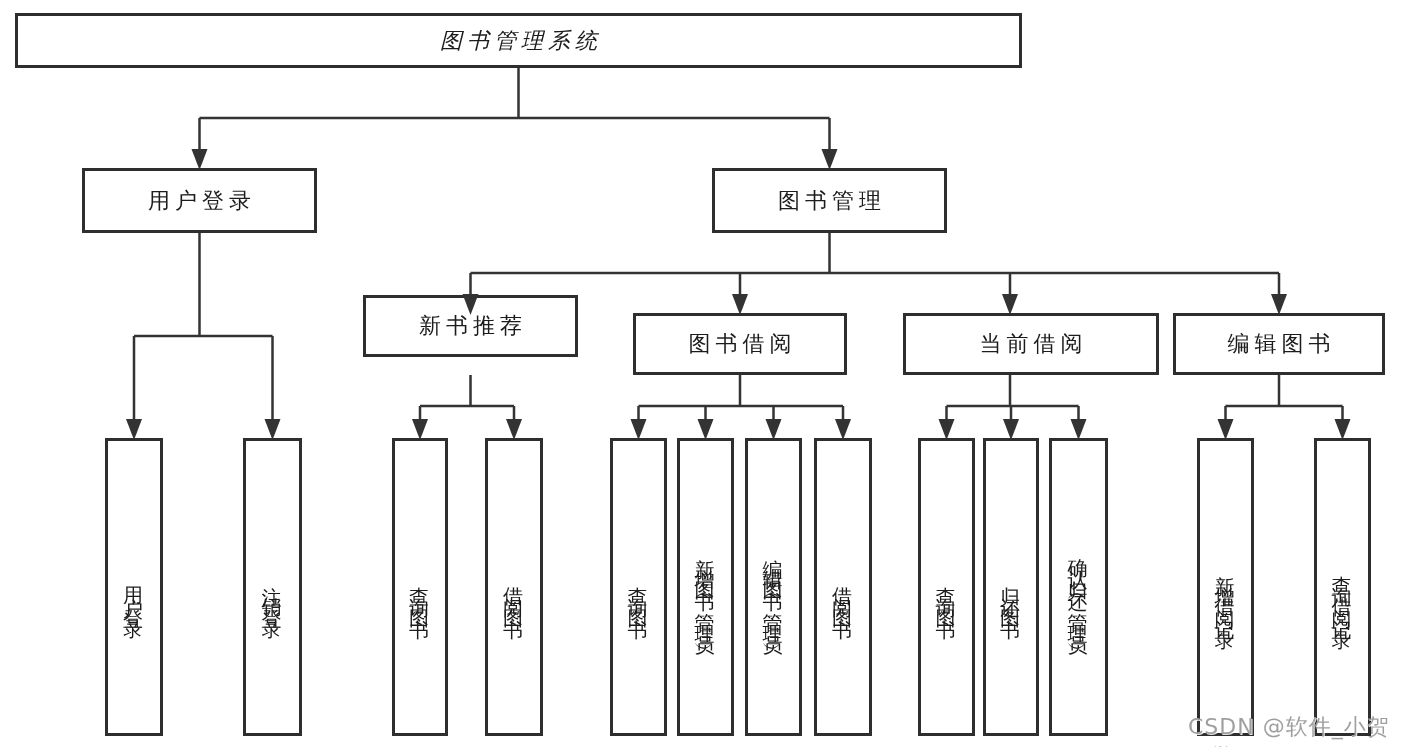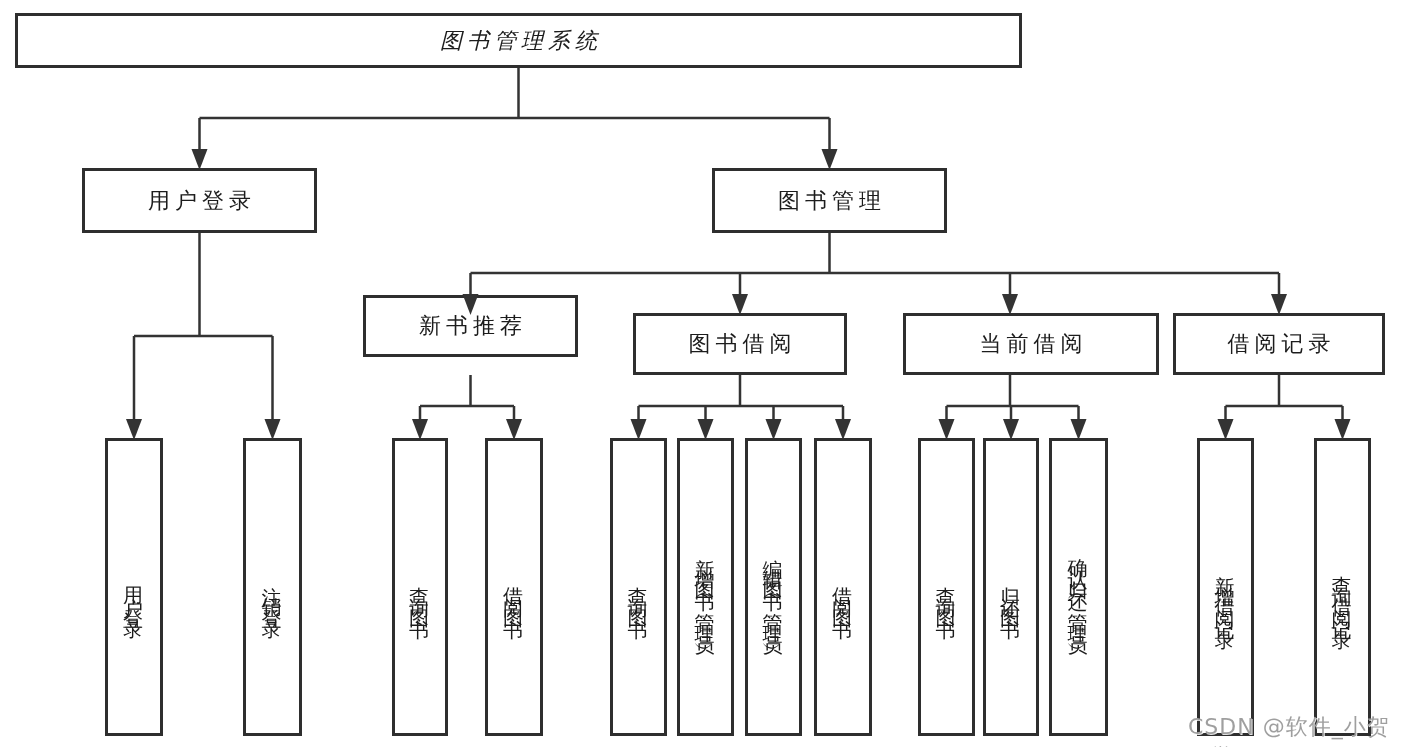--- a/index.html
+++ b/index.html
@@ -57,21 +57,21 @@
 <body>
 
 <div class="canvas">
   <div id="nodes">
       <div class="node h" style="left: 15px; top: 13px; width: 1007px; height: 55px; border-color: rgb(46, 46, 46); color: rgb(28, 28, 28); font-style: italic;">图书管理系统</div>
       <div class="node h" style="left: 82px; top: 168px; width: 235px; height: 65px; border-color: rgb(46, 46, 46); color: rgb(28, 28, 28);">用户登录</div>
       <div class="node h" style="left: 712px; top: 168px; width: 235px; height: 65px; border-color: rgb(46, 46, 46); color: rgb(28, 28, 28);">图书管理</div>
       <div class="node h" style="left: 363px; top: 295px; width: 215px; height: 62px; border-color: rgb(46, 46, 46); color: rgb(28, 28, 28);">新书推荐</div>
       <div class="node h" style="left: 633px; top: 313px; width: 214px; height: 62px; border-color: rgb(46, 46, 46); color: rgb(28, 28, 28);">图书借阅</div>
       <div class="node h" style="left: 903px; top: 313px; width: 256px; height: 62px; border-color: rgb(46, 46, 46); color: rgb(28, 28, 28);">当前借阅</div>
-      <div class="node h" style="left: 1173px; top: 313px; width: 212px; height: 62px; border-color: rgb(46, 46, 46); color: rgb(28, 28, 28);">借阅记录</div>
+      <div class="node h" style="left: 1173px; top: 313px; width: 212px; height: 62px; border-color: rgb(46, 46, 46); color: rgb(28, 28, 28);">编辑图书</div>
       <div class="node v" style="left: 105px; top: 438px; width: 58px; height: 298px; border-color: rgb(46, 46, 46); color: rgb(28, 28, 28);">用户登录</div>
       <div class="node v" style="left: 243px; top: 438px; width: 59px; height: 298px; border-color: rgb(46, 46, 46); color: rgb(28, 28, 28);">注销登录</div>
       <div class="node v" style="left: 392px; top: 438px; width: 56px; height: 298px; border-color: rgb(46, 46, 46); color: rgb(28, 28, 28);">查询图书</div>
       <div class="node v" style="left: 485px; top: 438px; width: 58px; height: 298px; border-color: rgb(46, 46, 46); color: rgb(28, 28, 28);">借阅图书</div>
       <div class="node v" style="left: 610px; top: 438px; width: 57px; height: 298px; border-color: rgb(46, 46, 46); color: rgb(28, 28, 28);">查询图书</div>
       <div class="node v" style="left: 677px; top: 438px; width: 57px; height: 298px; border-color: rgb(46, 46, 46); color: rgb(28, 28, 28);">新增图书（管理员）</div>
       <div class="node v" style="left: 745px; top: 438px; width: 57px; height: 298px; border-color: rgb(46, 46, 46); color: rgb(28, 28, 28);">编辑图书（管理员）</div>
       <div class="node v" style="left: 814px; top: 438px; width: 58px; height: 298px; border-color: rgb(46, 46, 46); color: rgb(28, 28, 28);">借阅图书</div>
       <div class="node v" style="left: 918px; top: 438px; width: 57px; height: 298px; border-color: rgb(46, 46, 46); color: rgb(28, 28, 28);">查询图书</div>
       <div class="node v" style="left: 983px; top: 438px; width: 56px; height: 298px; border-color: rgb(46, 46, 46); color: rgb(28, 28, 28);">归还图书</div>

